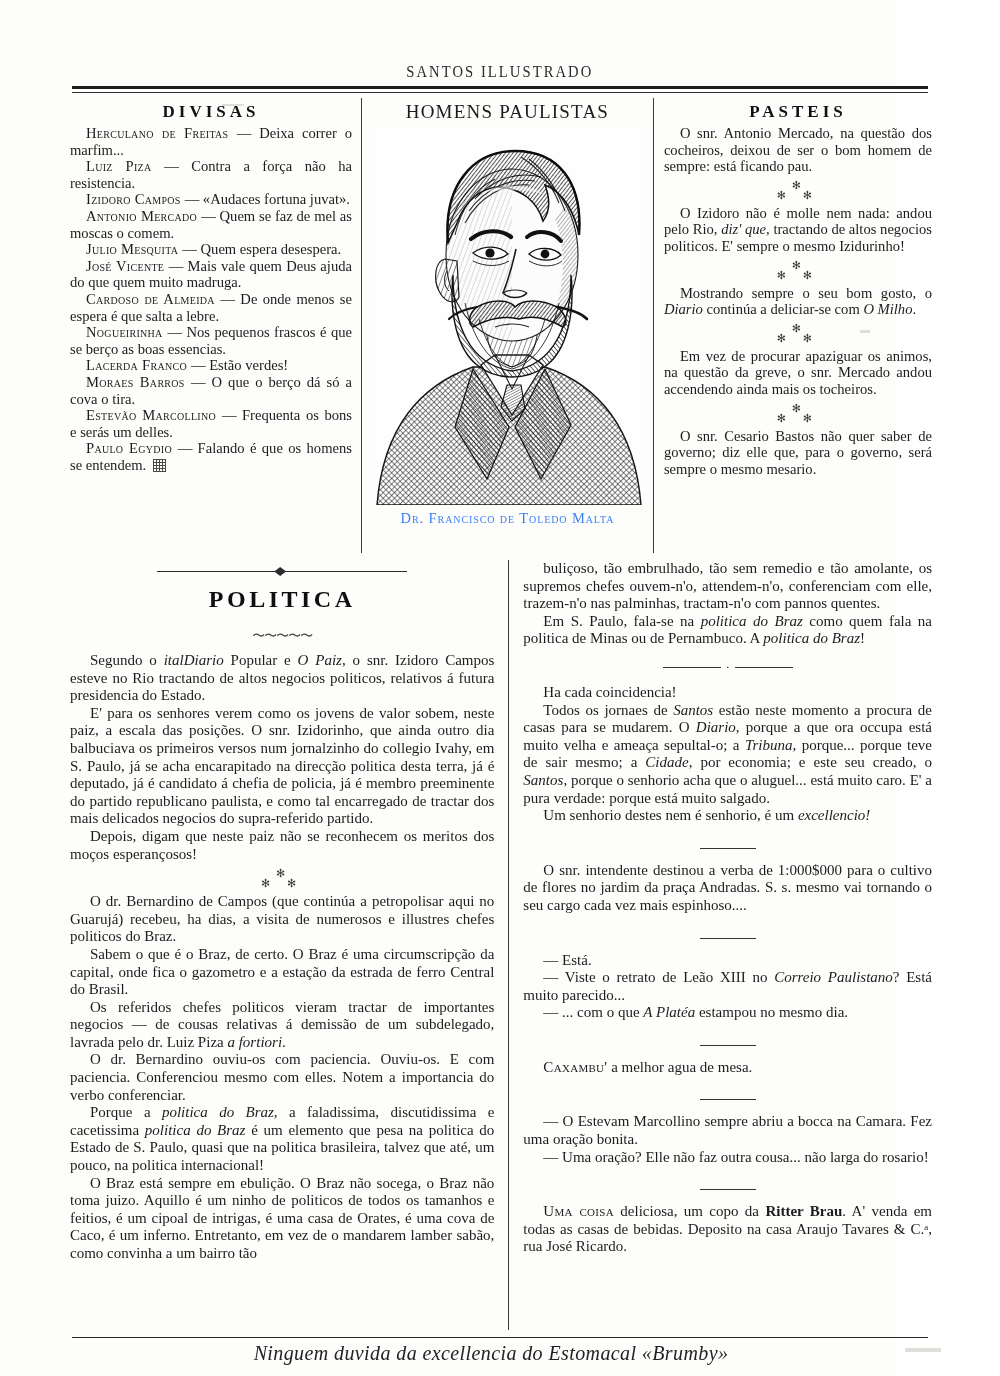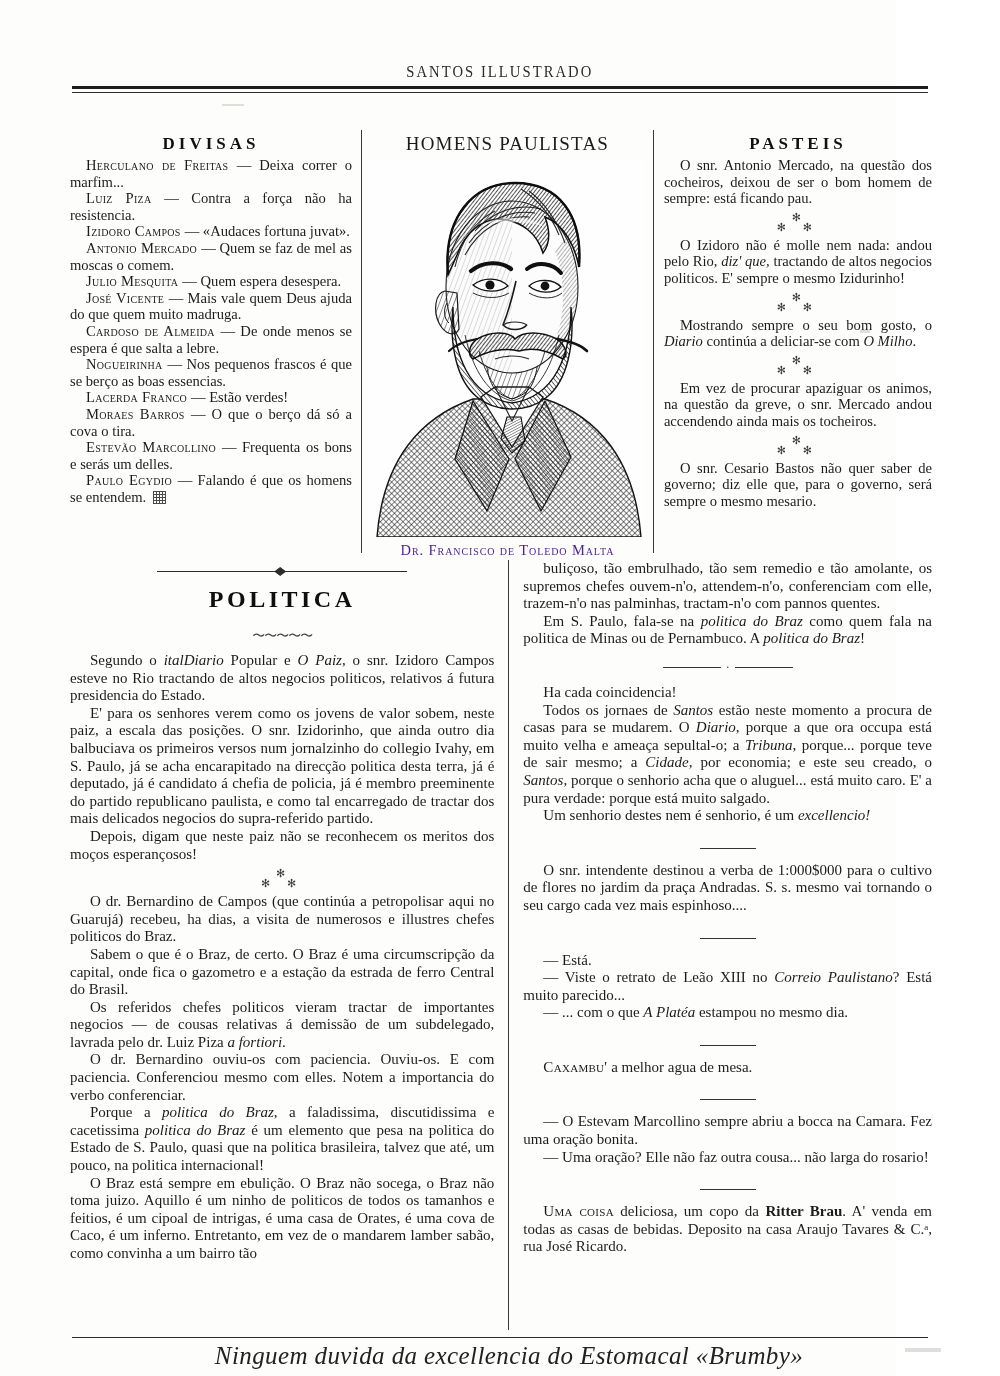--- a/index.html
+++ b/index.html
@@ -31,21 +31,21 @@
     position:absolute;left:72px;top:86px;width:856px;
     border-top:3px solid #1d1d1d;
     border-bottom:1.4px solid #2c2c2c;
     height:3px;
   }
   
   .band{
     position:absolute;left:70px;top:98px;width:862px;height:455px;
     display:flex;
   }
-  .band .col{position:relative;margin-top:32px;}
+  .band .col{position:relative;}
   .col-divisas{width:285px;padding-right:9px;}
   .col-portrait{width:290px;border-left:1.3px solid #3a3a3a;border-right:1.3px solid #3a3a3a;padding:0 2px;}
   .col-pasteis{width:271px;padding-left:10px;}
 
   .sec-head{
     text-align:center;font-weight:bold;
     font-size:17px;letter-spacing:4px;
     margin:4px 0 3px 0;
     color:#111;
   }
@@ -77,21 +77,21 @@
   .aster .a2{display:block;letter-spacing:7px;}
 
   
   .portrait-wrap{
     width:276px;height:378px;margin:2px auto 0 auto;
     position:relative;overflow:hidden;
     background:#fefefe;
   }
   .caption{
     text-align:center;font-variant:small-caps;
-    font-size:14.5px;letter-spacing:.9px;margin-top:5px;color:#4c1d95;
+    font-size:14.5px;letter-spacing:.9px;margin-top:5px;color:#3b82f6;
   }
   
   .politica{
     position:absolute;left:70px;top:560px;width:862px;height:770px;
     display:flex;
   }
   .pol-left{width:432px;padding-right:14px;border-right:1.3px solid #3a3a3a;}
   .pol-right{width:416px;padding-left:14px;}
   .pol-title{
     text-align:center;font-weight:bold;font-size:24px;
@@ -133,22 +133,22 @@
     position:absolute;left:117px;top:1px;width:12px;height:9px;
     background:#2c2c2c;
     clip-path:polygon(0 50%,50% 0,100% 50%,50% 100%);
   }
   
   .footer-rule{
     position:absolute;left:72px;top:1337px;width:856px;
     border-top:1.6px solid #2a2a2a;
   }
   .footer{
-    position:absolute;left:78px;top:1342px;width:862px;
-    text-align:center;font-style:italic;font-size:25px;
+    position:absolute;left:60px;top:1342px;width:862px;
+    text-align:center;font-style:italic;font-size:20px;
     color:#222;letter-spacing:.4px;
   }
   .orn-mark{
     display:inline-block;width:13px;height:13px;
     vertical-align:-2px;margin-left:7px;
     background:
       repeating-linear-gradient(90deg,#2b2b2b 0 1px,transparent 1px 3px),
       repeating-linear-gradient(0deg,#2b2b2b 0 1px,transparent 1px 3px);
     opacity:.85;
   }

